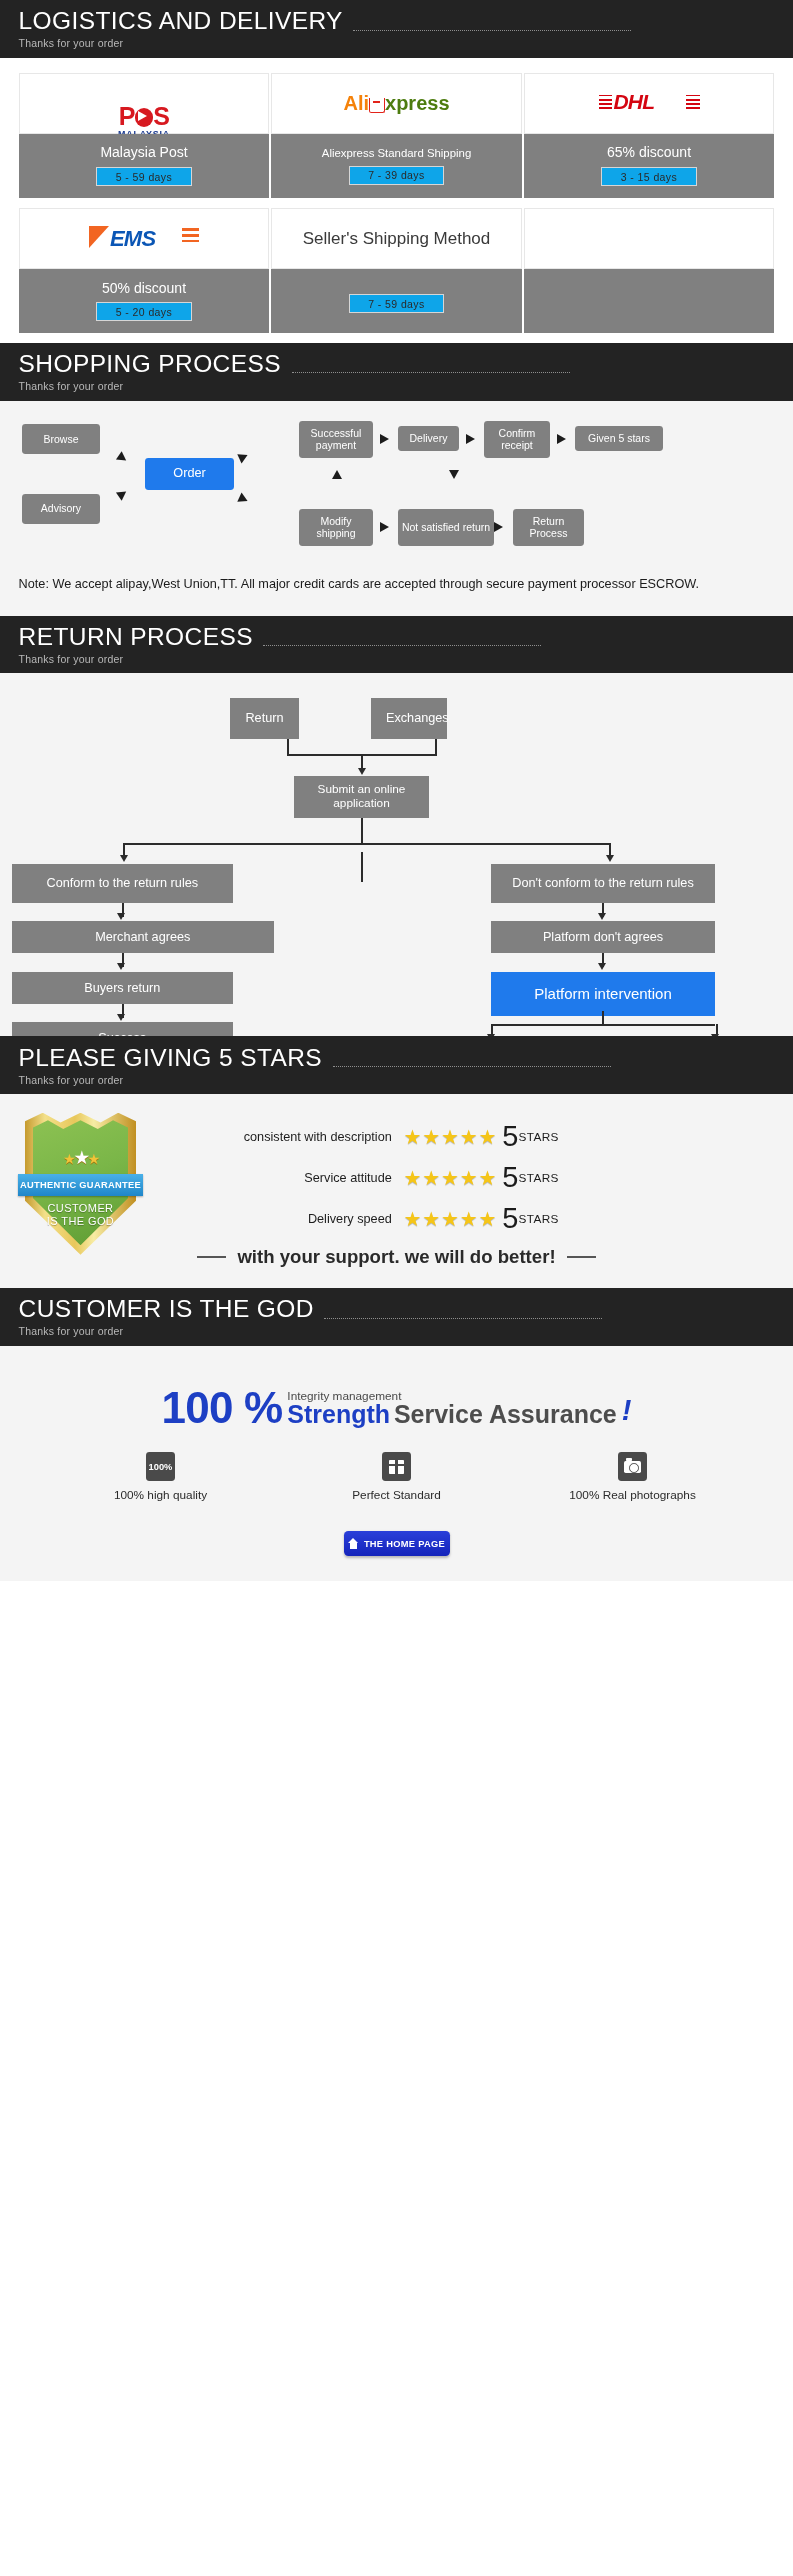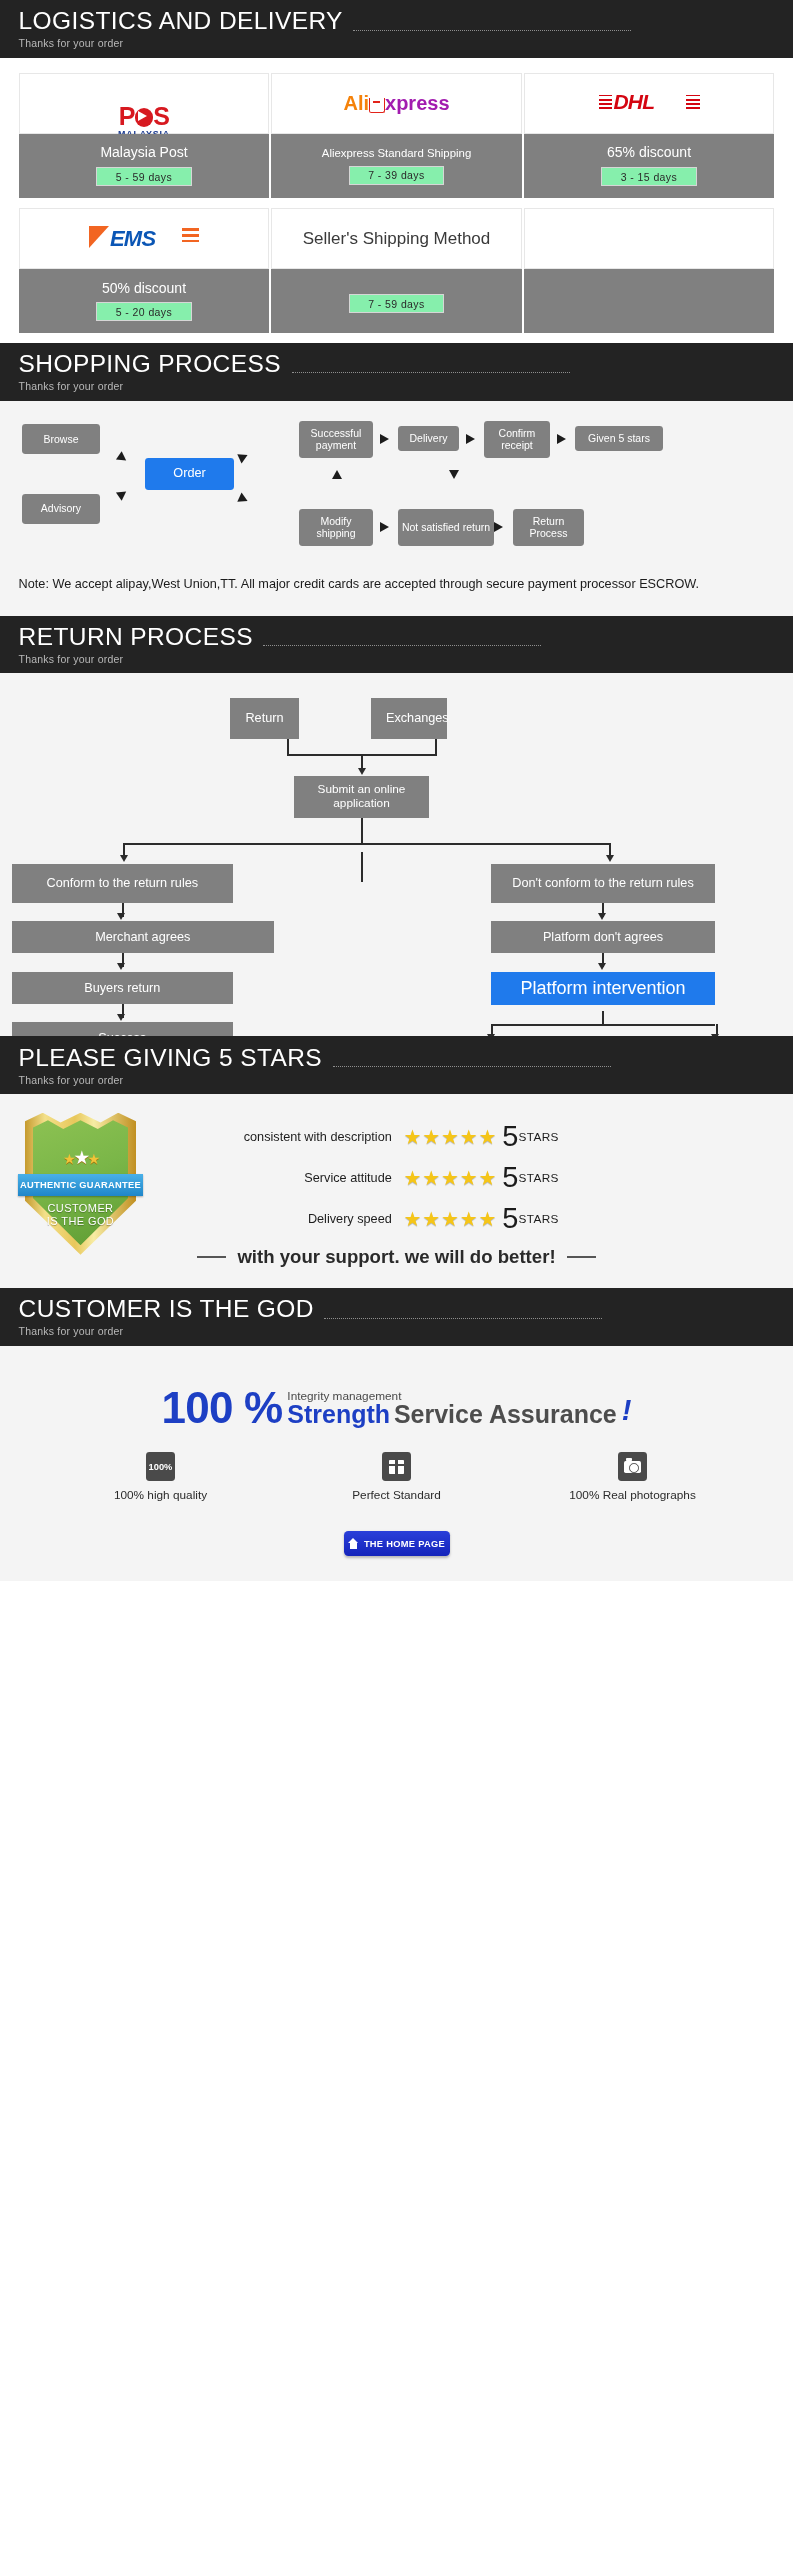--- a/index.html
+++ b/index.html
@@ -57,21 +57,21 @@
     display:flex; flex-direction:column;
     align-items:center; justify-content:center;
     gap: 5.9px;
     padding: 3.4px;
   }
   .ship-name {
     color:#ffffff; font-size:14px; text-align:center; line-height:1.12;
   }
   .ship-name.small { font-size: 11.4px; }
   .ship-days {
-    background:#86efac; color:#2a2a2a; font-size:10.5px;
+    background:#0ea5e9; color:#2a2a2a; font-size:10.5px;
     padding: 2.5px 18.6px; border:0.8px solid #d6d6d6;
     letter-spacing:0.4px; white-space: nowrap;
   }
   .ship-body.empty { }
 
   
   .logo-pos { text-align:center; line-height:1;margin-top:36px; }
   .logo-pos .pos {
     font-size: 25px; font-weight:bold; color:#d71920;
     letter-spacing:-0.8px; font-family:"Liberation Sans", sans-serif;
@@ -90,21 +90,21 @@
   
   .logo-ali { font-size:20px; font-weight:bold; line-height:1; white-space:nowrap;}
   .logo-ali .ali { color:#f5820a; }
   .logo-ali .cart {
     display:inline-block; width:16px; height:14.3px; position:relative; vertical-align:-2.5px;
     border:1.7px solid #e2231a; border-top:none; border-radius:0 0 2.5px 2.5px;
   }
   .logo-ali .cart::before{
     content:""; position:absolute; left:2.5px; top:2.5px; width:7.6px; height:1.7px; background:#e2231a;
   }
-  .logo-ali .xpress { color:#a21caf; }
+  .logo-ali .xpress { color:#4d7c0f; }
 
   
   .logo-dhl { position:relative; width:101px; height:29px;}
   .logo-dhl .dhl-text {
     font-size:21px; font-weight:bold; font-style:italic; color:#d40511;
     letter-spacing:-0.8px; position:absolute; left:15px; top:1.7px;
   }
   .logo-dhl .bars {
     position:absolute; top:5.9px; width:13.5px; height:15px;
   }
@@ -451,21 +451,21 @@
     <div class="ln lnv" style="left:122px; top:331px; height:13.5px;"></div>
     <div class="ar-d" style="left:117px; top:341px;"></div>
     <div class="fbox sq" style="left:11.8px; top:349px; width:221px; height:32px; font-size:12.7px;">Success</div>
 
     <div class="fbox sq" style="left:491px; top:191px; width:224px; height:39px; font-size:12.7px;">Don't conform to the return rules</div>
     <div class="ln lnv" style="left:602px; top:230px; height:13.5px;"></div>
     <div class="ar-d" style="left:598px; top:240px;"></div>
     <div class="fbox sq" style="left:491px; top:248px; width:224px; height:32px; font-size:12.7px;">Platform don't agrees</div>
     <div class="ln lnv" style="left:602px; top:280px; height:13.5px;"></div>
     <div class="ar-d" style="left:598px; top:290px;"></div>
-    <div class="fbox sq blue" style="left:491px; top:299px; width:224px; height:33px; font-size:18px;">Platform intervention</div>
+    <div class="fbox sq blue" style="left:491px; top:299px; width:224px; height:44px; font-size:15px;">Platform intervention</div>
 
     <div class="ln lnv" style="left:602px; top:338px; height:15px;"></div>
     <div class="ln lnh" style="left:491px; top:351px; width:224px;"></div>
     <div class="ln lnv" style="left:491px; top:351px; height:11.8px;"></div>
     <div class="ln lnv" style="left:716px; top:351px; height:11.8px;"></div>
     <div class="ar-d" style="left:487px; top:361px;"></div>
     <div class="ar-d" style="left:711px; top:361px;"></div>
 
     <div class="fbox sq" style="left:422px; top:371px; width:137px; height:39px; font-size:11.8px;">Business responsibility</div>
     <div class="fbox sq" style="left:646px; top:371px; width:137px; height:39px; font-size:11.8px;">Buyers responsibility</div>

